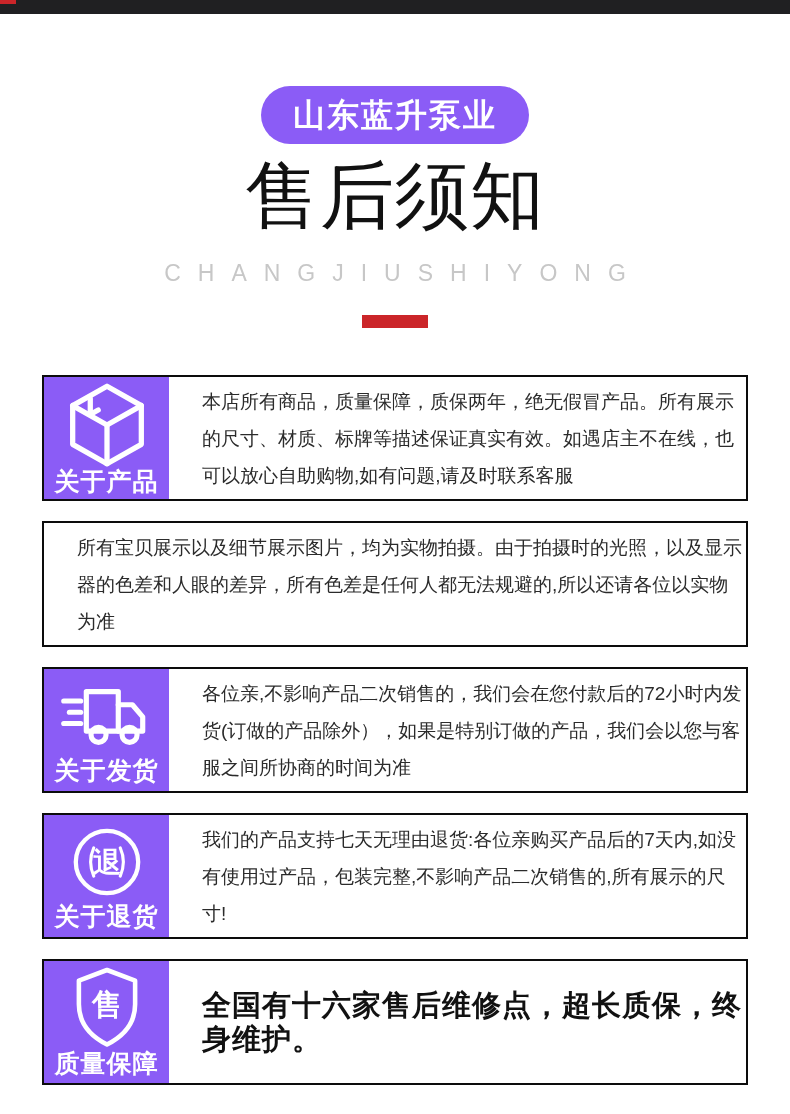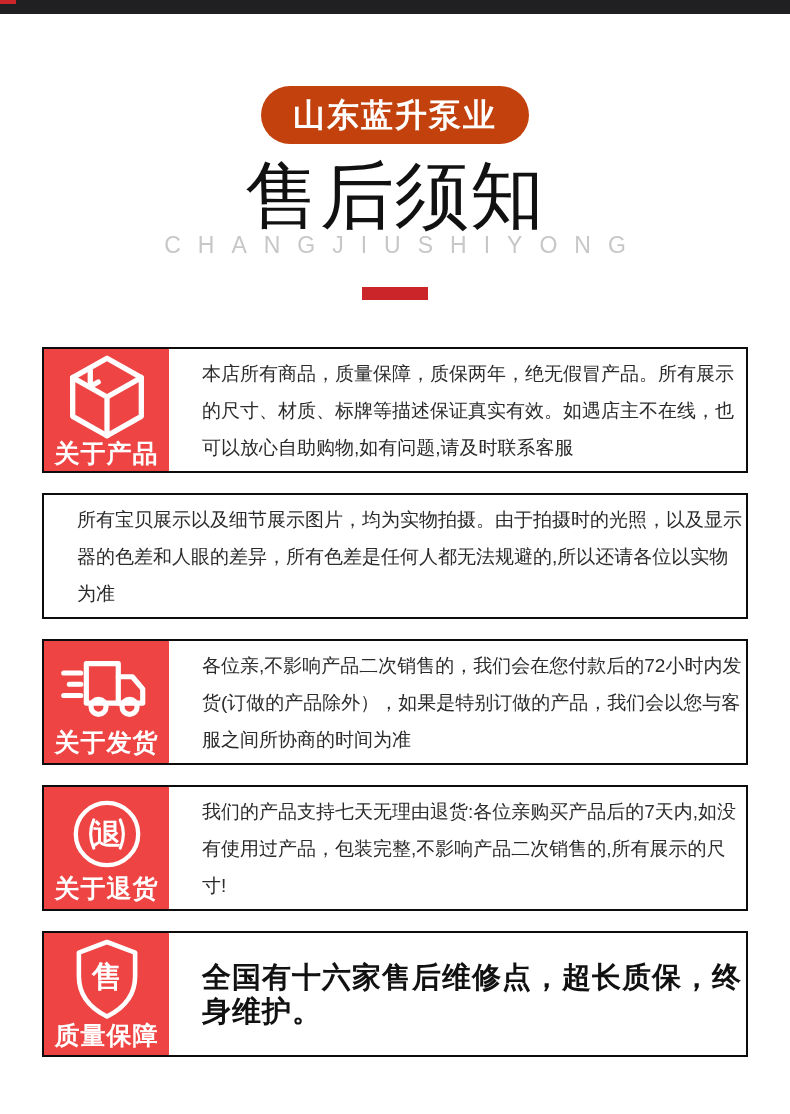--- a/index.html
+++ b/index.html
@@ -4,40 +4,40 @@
 <style>
   html,body{margin:0;padding:0;background:#fff;}
   .page{
     position:relative;width:790px;height:1114px;margin:0 auto;background:#ffffff;
     font-family:"Liberation Sans","DejaVu Sans",sans-serif;overflow:hidden;
   }
   .topbar{position:relative;width:100%;height:14px;background:#202022;}
   .red-sliver{position:absolute;left:0;top:0;width:16px;height:4px;background:#cb2529;}
   .header{text-align:center;}
   .brand-badge{
-    display:inline-block;margin-top:72px;background:#c2410c;color:#ffffff;
+    display:inline-block;margin-top:72px;background:#8b5cf6;color:#ffffff;
     font-size:32px;font-weight:600;letter-spacing:2px;line-height:1;
     padding:13px 32px;border-radius:30px;
   }
   .page-title{
     margin-top:14px;font-size:74px;line-height:76px;font-weight:400;color:#111111;
     letter-spacing:1px;
   }
   .subtitle{
-    font-size:23px;color:#c7c7c7;font-weight:500;
+    margin-top:28px;font-size:23px;color:#c7c7c7;font-weight:500;
     letter-spacing:17px;padding-left:17px;line-height:1;
   }
   .red-block{width:66px;height:13px;background:#cb2529;margin:30px auto 0;}
   .sections{margin-top:47px;}
   .section{
     box-sizing:border-box;width:706px;height:126px;margin:0 auto 20px;
     border:2px solid #0c0c0c;display:flex;background:#ffffff;
   }
   .icon-box{
-    flex:0 0 125px;width:125px;background:#ef4444;color:#ffffff;
+    flex:0 0 125px;width:125px;background:#8b5cf6;color:#ffffff;
     display:flex;flex-direction:column;align-items:center;
   }
   .icon-area{flex:1;display:flex;align-items:center;justify-content:center;padding-top:4px;}
   .icon-label{font-size:25px;font-weight:700;letter-spacing:1px;margin-bottom:8px;line-height:1;white-space:nowrap;}
   .section-text{
     flex:1;display:flex;align-items:center;
     padding:0 0 0 33px;font-size:19px;line-height:37px;color:#2b2b2b;
   }
   .section--emphasis .section-text{font-size:29px;font-weight:700;color:#111111;letter-spacing:1px;line-height:34px;}
   .icn{display:block;}

